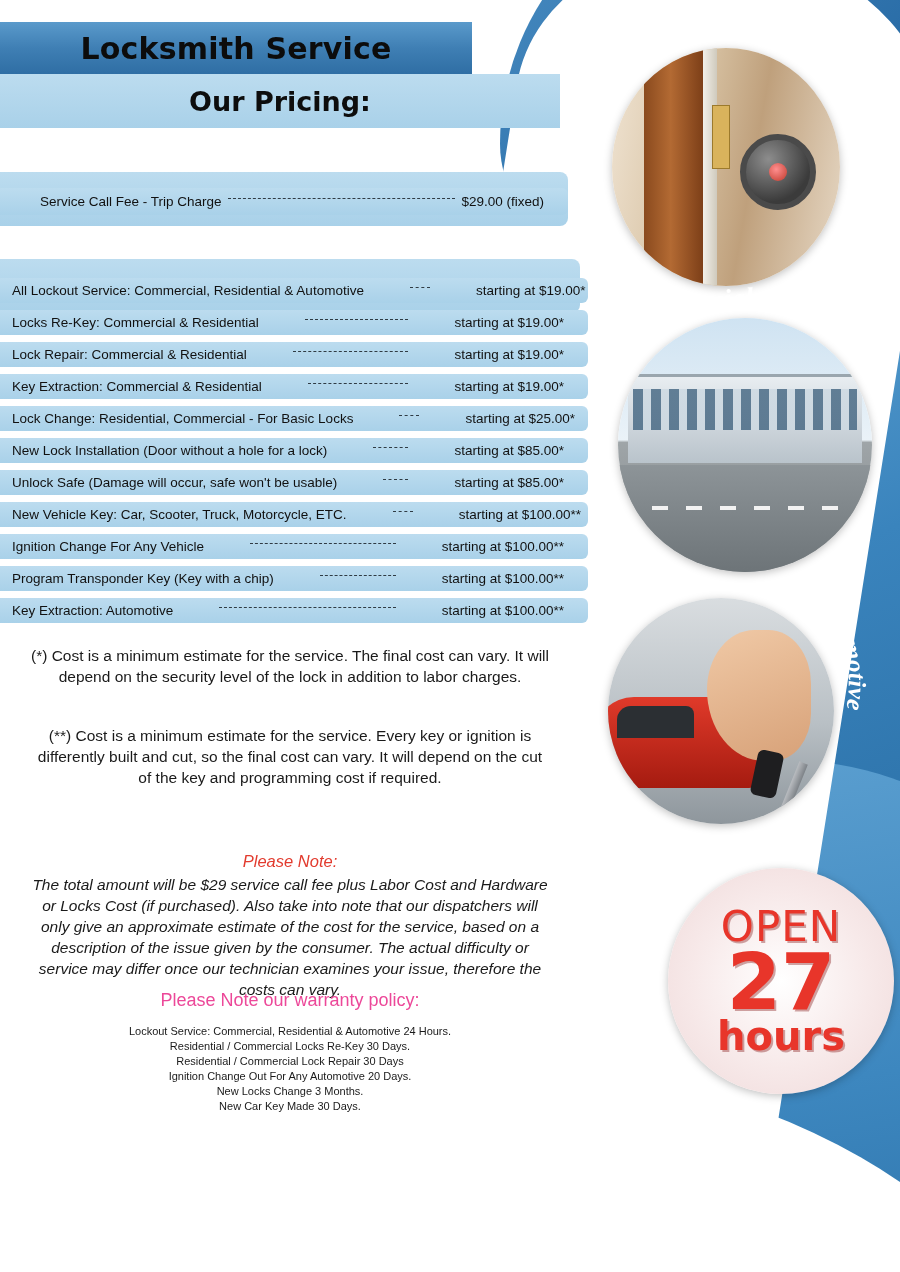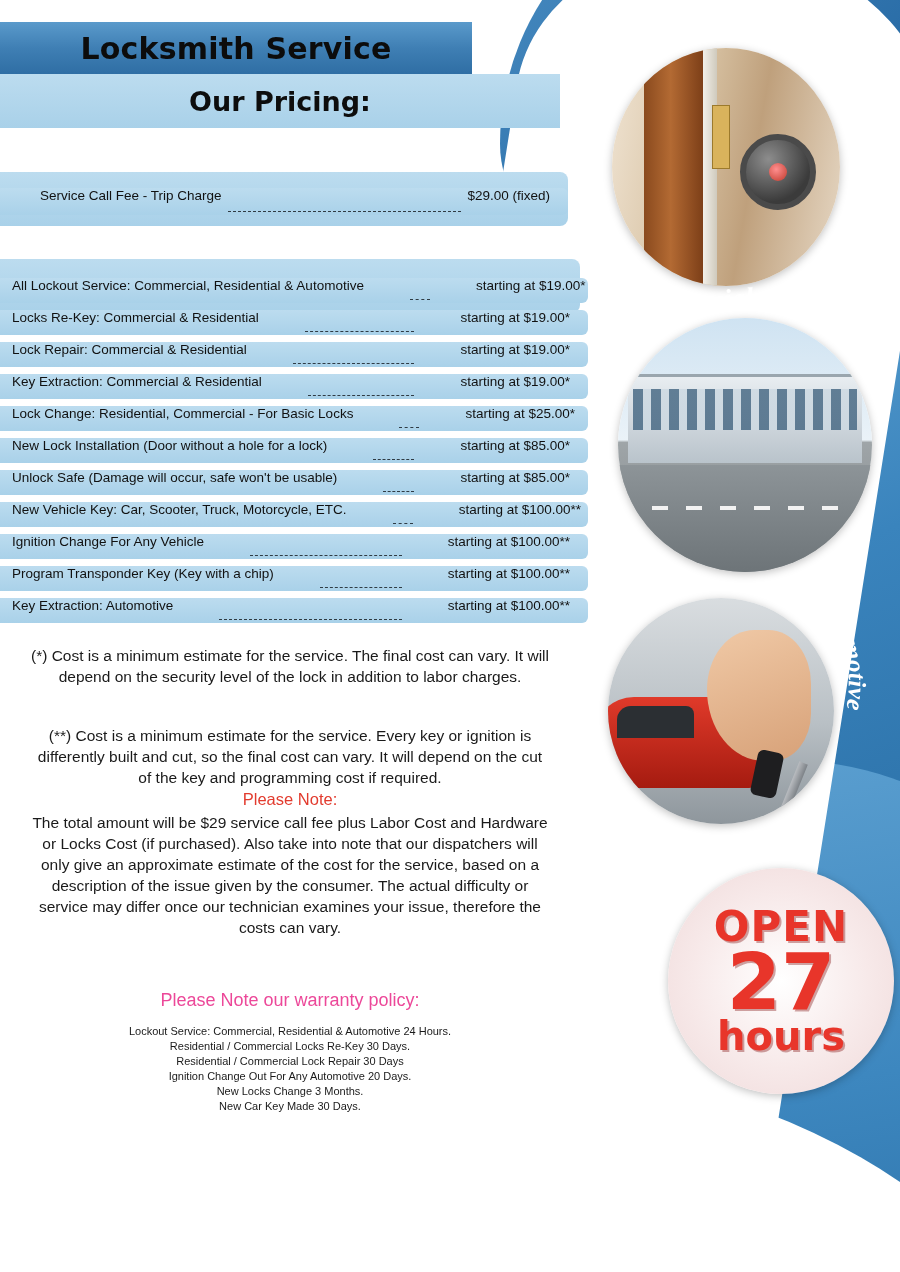--- a/index.html
+++ b/index.html
@@ -233,22 +233,22 @@
     font-size: 20px;
     color: #101010;
   }
   #basic-head { top: 142px; }
   #other-head { top: 229px; width: 580px; }
 
   .fee-row {
     position: absolute; left: 0;
     background: linear-gradient(180deg,#bcdcef 0%,#a9d1e9 100%);
     border-radius: 0 6px 6px 0;
-    display: flex; 
-    padding: 0 18px 0 12px;
+    display: flex; align-items: center;
+    padding: 0 24px 0 12px;
     box-sizing: border-box;
     height: 25px;
     color: #111;
     font-size: 13.5px;
     white-space: nowrap;
   }
   #basic-row { top: 188px; width: 568px; height: 27px; font-size: 13.5px; }
   #basic-row .lead { padding-left: 28px; }
   .dots {
     flex: 1 1 auto;
@@ -266,21 +266,21 @@
     position: absolute;
     left: 30px;
     width: 520px;
     text-align: center;
     font-size: 15.5px;
     line-height: 1.35;
     color: #1a1a1a;
   }
   #note-star { top: 646px; }
   #note-dstar { top: 726px; }
-  #please-note { top: 788px; }
+  #please-note { top: 850px; font-style: italic; }
   #please-note .hl {
     color: #e23b2e;
     font-size: 16.5px;
     display: block;
     margin-bottom: 3px;
   }
   #warranty { top: 988px; }
   #warranty .hl {
     color: #ec4899;
     font-size: 18px;
@@ -290,21 +290,21 @@
   #warranty .line { display: block; font-size: 11px; }
 
   .open24-text {
     position: absolute; inset: 0;
     display: flex; flex-direction: column;
     align-items: center; justify-content: center;
     font-family: "DejaVu Sans", sans-serif;
     color: #e8352a;
     text-shadow: 2px 2px 0 rgba(120,0,0,.35);
   }
-  .open24-text .w-open { font-size: 42px; font-weight: 700; letter-spacing: 1px; line-height: .95; }
+  .open24-text .w-open { font-size: 42px; font-weight: 400; letter-spacing: 1px; line-height: .95; }
   .open24-text .w-24 { font-size: 78px; font-weight: 800; line-height: .9; }
   .open24-text .w-hours { font-size: 40px; font-weight: 800; line-height: .95; }
 </style>
 </head>
 <body>
 
 <div class="bg-layer">
   <div class="blue-blob-top"></div>
   <div class="blue-blob-mid"></div>
   <div class="blue-blob-bottom"></div>

